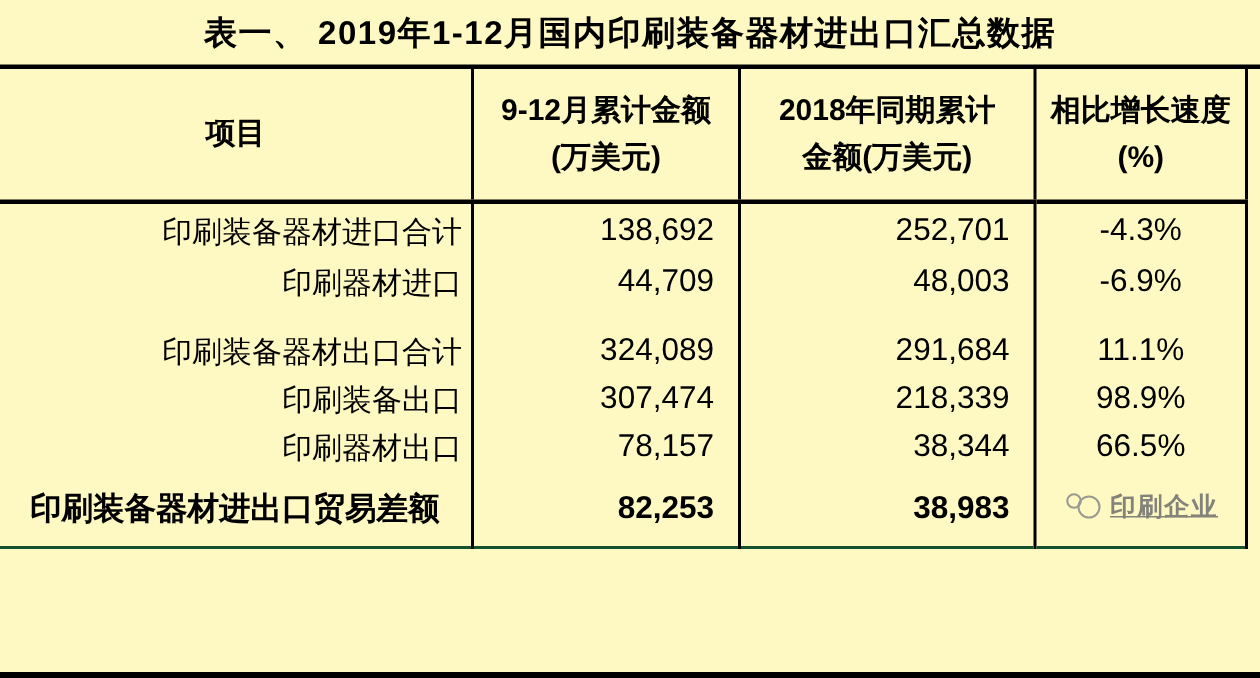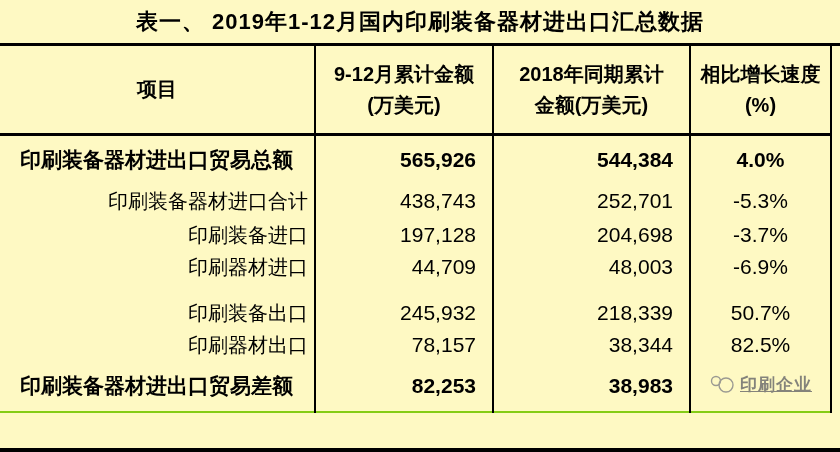--- a/index.html
+++ b/index.html
@@ -19,21 +19,21 @@
     align-items: center;
     justify-content: center;
     font-size: 22px;
     font-weight: bold;
     letter-spacing: 1px;
   }
   table.data {
     border-collapse: collapse;
     table-layout: fixed;
     width: 831px;
-    border-bottom: 2px solid #84cc16;
+    border-bottom: 2px solid #14532d;
     border-radius: 14px;
   }
   col.c1 { width: 315px; }
   col.c2 { width: 178px; }
   col.c3 { width: 197px; }
   col.c4 { width: 141px; }
   th, td {
     border-right: 2px solid #000;
     padding: 0;
     overflow: hidden;
@@ -108,61 +108,55 @@
           <span class="l">2018年同期累计</span>
           <span class="l">金额(万美元)</span>
         </th>
         <th>
           <span class="l">相比增长速度</span>
           <span class="l">(%)</span>
         </th>
       </tr>
     </thead>
     <tbody>
-      <tr class="r-total">
-        <td class="cell-label-total">印刷装备器材进出口贸易总额</td>
-        <td class="cell-num">565,926</td>
-        <td class="cell-num">544,384</td>
-        <td class="cell-pct">4.0%</td>
-      </tr>
       <tr class="r-sub r-sub1">
         <td class="cell-label-sub">印刷装备器材进口合计</td>
-        <td class="cell-num">438,743</td>
+        <td class="cell-num">138,692</td>
         <td class="cell-num">252,701</td>
-        <td class="cell-pct">-5.3%</td>
-      </tr>
-      <tr class="r-sub">
-        <td class="cell-label-sub">印刷装备进口</td>
-        <td class="cell-num">197,128</td>
-        <td class="cell-num">204,698</td>
-        <td class="cell-pct">-3.7%</td>
+        <td class="cell-pct">-4.3%</td>
       </tr>
       <tr class="r-sub">
         <td class="cell-label-sub">印刷器材进口</td>
         <td class="cell-num">44,709</td>
         <td class="cell-num">48,003</td>
         <td class="cell-pct">-6.9%</td>
       </tr>
       <tr class="r-gap">
         <td></td>
           <td></td>
           <td></td>
           <td></td>
       </tr>
       <tr class="r-sub">
+        <td class="cell-label-sub">印刷装备器材出口合计</td>
+        <td class="cell-num">324,089</td>
+        <td class="cell-num">291,684</td>
+        <td class="cell-pct">11.1%</td>
+      </tr>
+      <tr class="r-sub">
         <td class="cell-label-sub">印刷装备出口</td>
-        <td class="cell-num">245,932</td>
+        <td class="cell-num">307,474</td>
         <td class="cell-num">218,339</td>
-        <td class="cell-pct">50.7%</td>
+        <td class="cell-pct">98.9%</td>
       </tr>
       <tr class="r-sub">
         <td class="cell-label-sub">印刷器材出口</td>
         <td class="cell-num">78,157</td>
         <td class="cell-num">38,344</td>
-        <td class="cell-pct">82.5%</td>
+        <td class="cell-pct">66.5%</td>
       </tr>
       <tr class="r-bottom">
         <td class="cell-label-total">印刷装备器材进出口贸易差额</td>
         <td class="cell-num">82,253</td>
         <td class="cell-num">38,983</td>
         <td class="cell-wm">
           <span class="wm-wrap">
             <svg width="28" height="20" viewBox="0 0 28 20">
               <circle cx="7" cy="7" r="4.5" fill="none" stroke="#8a8a8a" stroke-width="1.4"></circle>
               <circle cx="17" cy="11" r="7" fill="none" stroke="#8a8a8a" stroke-width="1.4"></circle>

